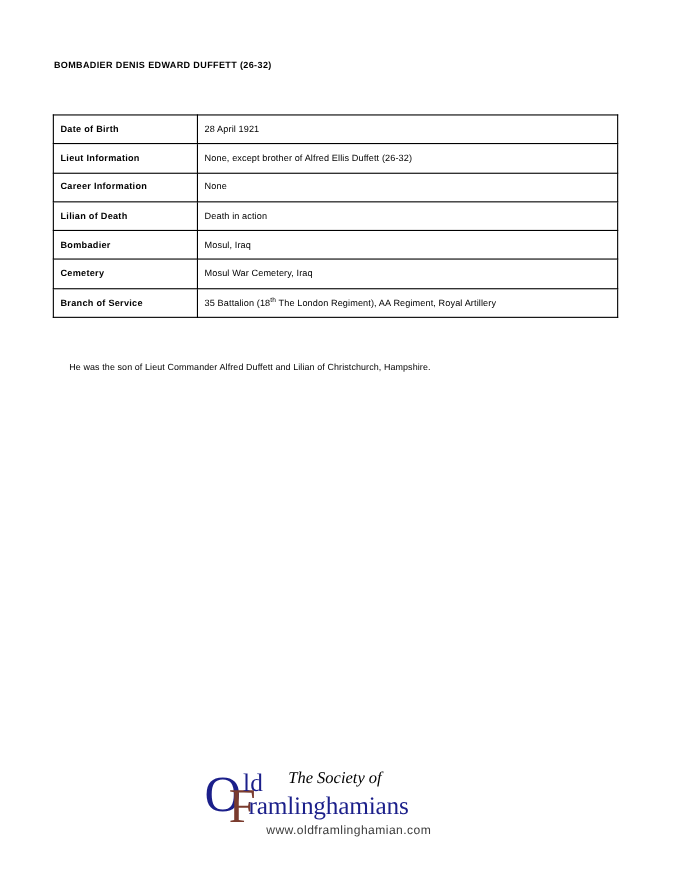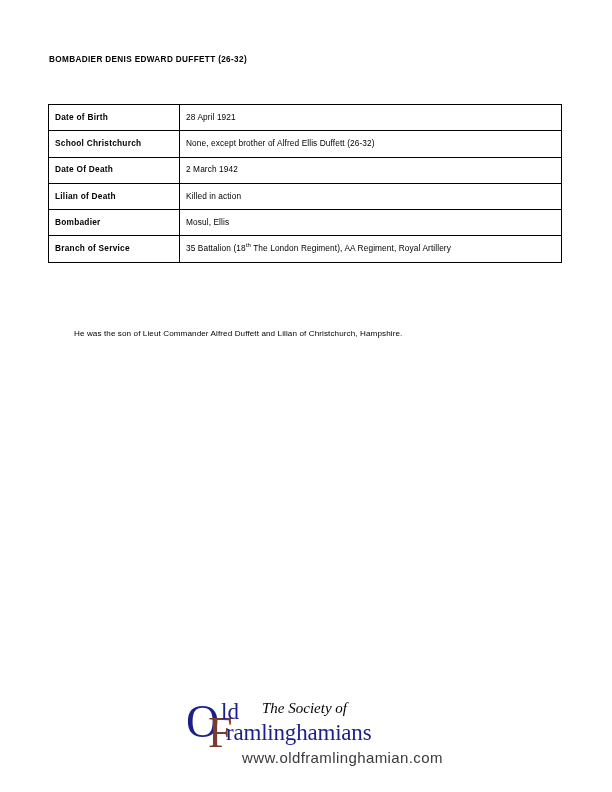--- a/index.html
+++ b/index.html
@@ -62,21 +62,21 @@
   }
   .sup {
     font-size: 6px;
     vertical-align: super;
     line-height: 0;
   }
 
   
   .note {
     position: absolute;
-    left: 49px;
+    left: 38px;
     top: 329px;
     font-size: 8.1px;
     letter-spacing: 0.1px;
     color: #000000;
     white-space: nowrap;
     padding-left: 25px;
   }
 
   
   .logo {
@@ -138,53 +138,57 @@
     font-size: 23px;
     line-height: 1;
     color: #1b1f8a;
     letter-spacing: -0.2px;
   }
   .logo-url {
     position: absolute;
     left: 56px;
     top: 52px;
     font-family: "Liberation Sans", sans-serif;
-    font-size: 15px;
+    font-size: 11px;
     letter-spacing: 0.4px;
     color: #3a3a3a;
   }
 </style>
 </head>
 <body>
 
 <div class="page">
 
   <div class="doc-title">BOMBADIER DENIS EDWARD DUFFETT (26-32)</div>
 
   <table class="info-table">
     <tbody>
       <tr>
         <td class="label">Date of Birth</td>
         <td class="value">28 April 1921</td>
       </tr>
       <tr>
-        <td class="label">School Christchurch</td>
+        <td class="label">Lieut Information</td>
         <td class="value"><span>None, except brother of </span><b>Alfred Ellis Duffett (26-32)</b></td>
       </tr>
       <tr>
-        <td class="label">Date Of Death</td>
-        <td class="value">2 March 1942</td>
+        <td class="label">Career Information</td>
+        <td class="value">None</td>
       </tr>
       <tr>
         <td class="label">Lilian of Death</td>
-        <td class="value">Killed in action</td>
+        <td class="value">Death in action</td>
       </tr>
       <tr>
         <td class="label">Bombadier</td>
-        <td class="value">Mosul, Ellis</td>
+        <td class="value">Mosul, Iraq</td>
+      </tr>
+      <tr>
+        <td class="label">Cemetery</td>
+        <td class="value">Mosul War Cemetery, Iraq</td>
       </tr>
       <tr>
         <td class="label">Branch of Service</td>
         <td class="value"><span>35 Battalion (18</span><span class="sup">th</span><span> The London Regiment), AA Regiment, Royal Artillery</span></td>
       </tr>
     </tbody>
   </table>
 
   <div class="note">He was the son of Lieut Commander Alfred Duffett and Lilian of Christchurch, Hampshire.</div>
 

